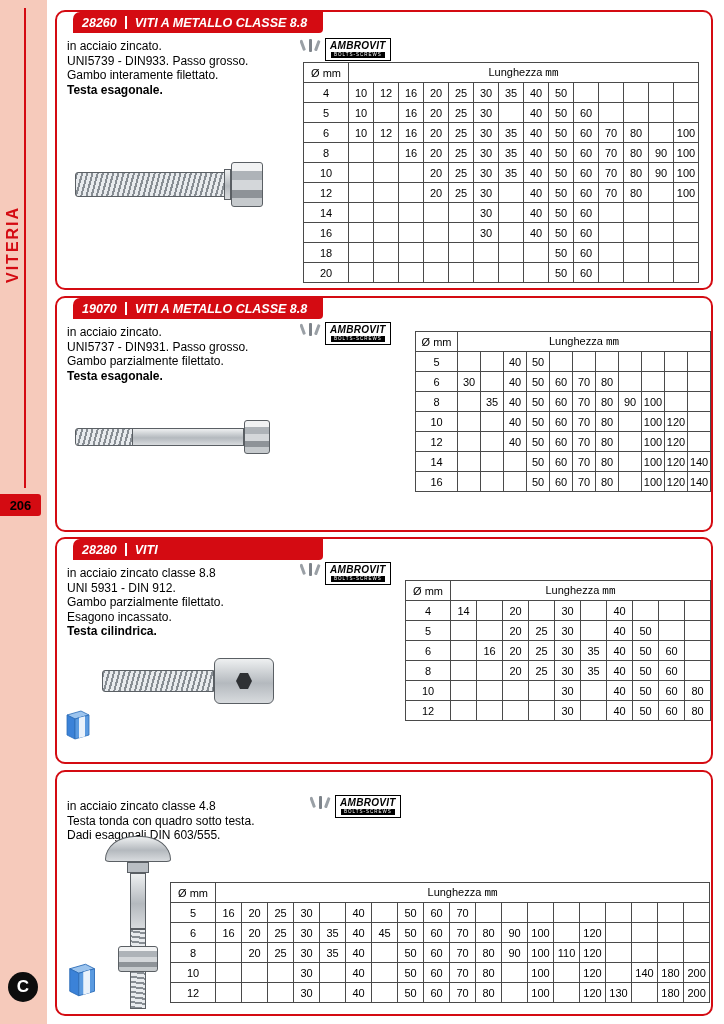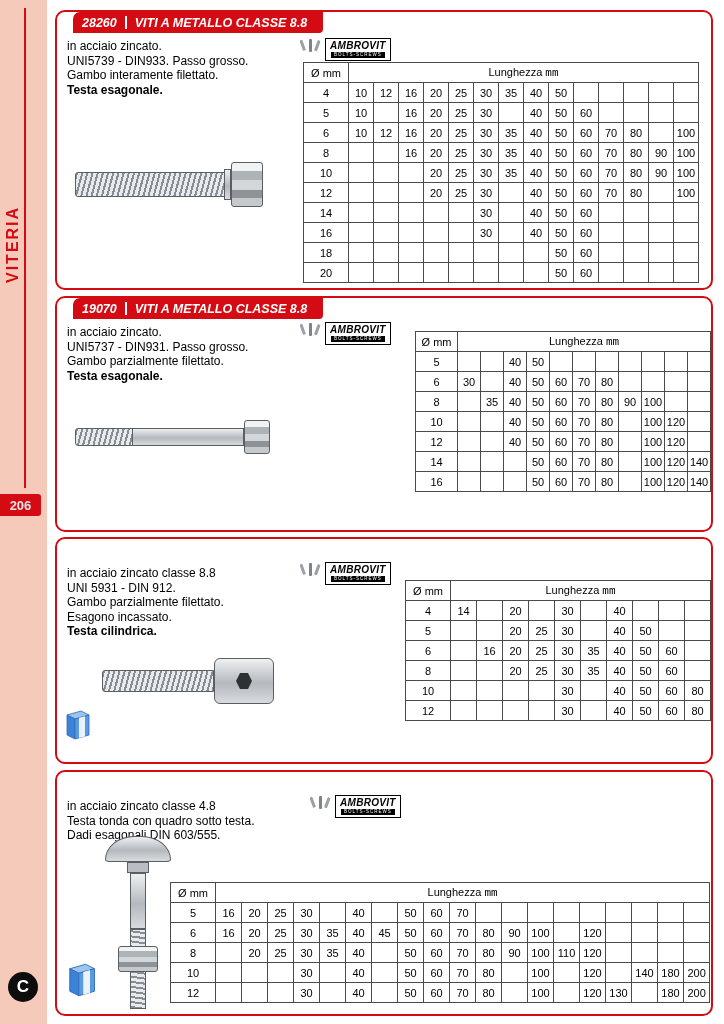--- a/index.html
+++ b/index.html
@@ -7,21 +7,21 @@
         font-family:"Liberation Sans",sans-serif;color:#000;
         --red:#d40b12;--pink:#f6cabb;}
   
   .sidebar{position:absolute;left:0;top:0;width:47px;height:1024px;background:var(--pink);}
   .sidebar-rule{position:absolute;left:24px;top:8px;width:2px;height:480px;background:var(--red);}
   .sidebar-label{position:absolute;left:0;top:188px;width:25px;height:112px;
     writing-mode:vertical-rl;transform:rotate(180deg);
     display:flex;align-items:center;justify-content:center;
     color:var(--red);font-weight:bold;font-size:16px;letter-spacing:2px;}
   .page-badge{position:absolute;left:0;top:494px;width:41px;height:22px;background:var(--red);
-    color:#e5e5e5;font-weight:bold;font-size:13px;display:flex;align-items:center;justify-content:center;
+    color:#000000;font-weight:bold;font-size:13px;display:flex;align-items:center;justify-content:center;
     border-radius:0 3px 3px 0;}
   .publisher-logo{position:absolute;left:8px;top:972px;width:30px;height:30px;border-radius:50%;
     background:#0d0d0d;color:#fff;font-weight:bold;font-size:17px;
     display:flex;align-items:center;justify-content:center;}
   
   .box{position:absolute;left:55px;width:658px;border:2px solid var(--red);border-radius:10px;
        background:#fff;box-sizing:border-box;}
   .s1{top:10px;height:280px}
   .s2{top:296px;height:236px}
   .s3{top:537px;height:227px}
@@ -454,20 +454,25 @@
               <td>100</td>
               <td>120</td>
               <td>140</td>
             </tr>
           </tbody>
         </table>
       </div>
   </section>
 
   <section class="box s3">
+    <div class="sec-header">
+      <span class="sec-code">28280</span>
+      <span class="sec-div"></span>
+      <span class="sec-title">VITI</span>
+    </div>
     <div class="desc">
         <div>in acciaio zincato classe 8.8</div>
         <div>UNI 5931 - DIN 912.</div>
         <div>Gambo parzialmente filettato.</div>
         <div>Esagono incassato.</div>
         <div class="desc-bold">Testa cilindrica.</div>
       </div>
     <div class="brand b3">
       <span>
         <svg width="22" height="16" viewBox="0 0 22 16">

